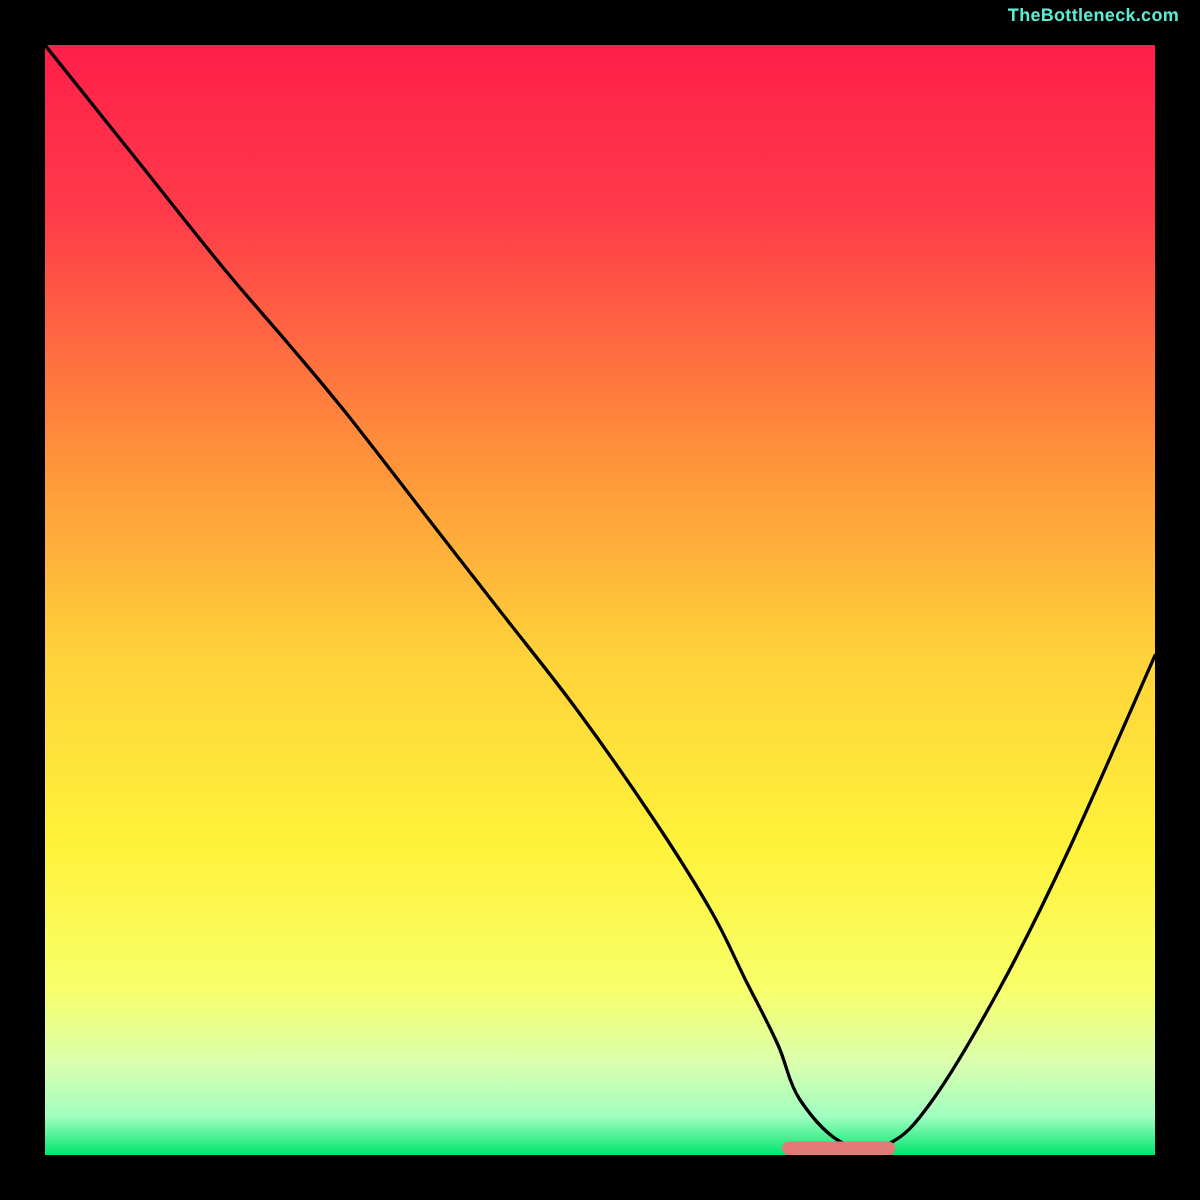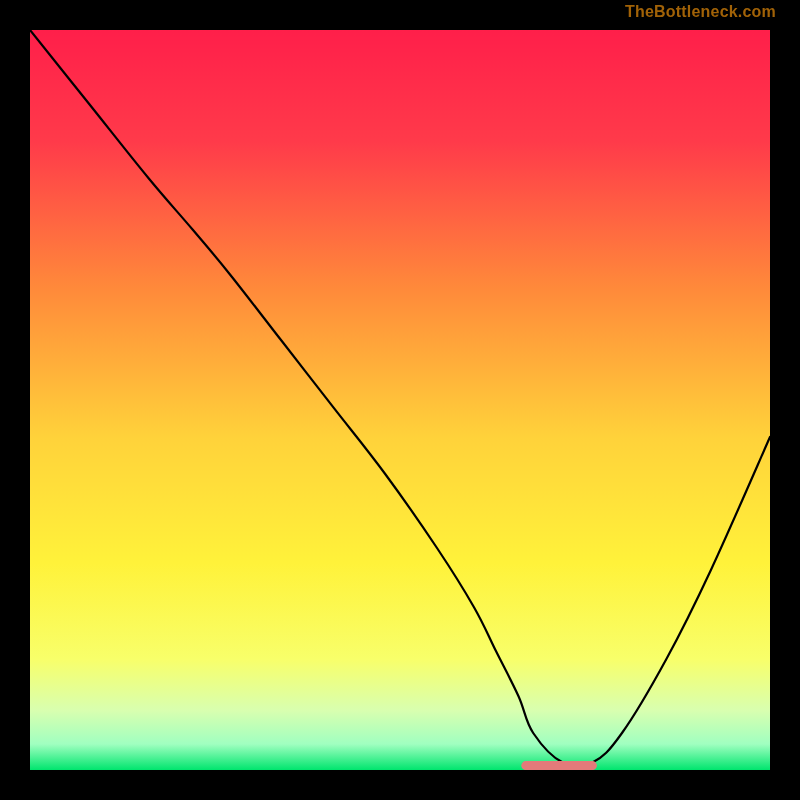--- a/index.html
+++ b/index.html
@@ -6,25 +6,25 @@
     margin: 0;
     padding: 0;
     width: 800px;
     height: 800px;
     background: #000000;
     overflow: hidden;
   }
   .watermark {
     position: absolute;
     top: 3px;
-    right: 24px;
+    right: 14px;
     font-family: Arial, Helvetica, sans-serif;
-    font-size: 16px;
+    font-size: 12px;
     font-weight: bold;
-    color: #a16207;
+    color: #5eead4;
     letter-spacing: 0.2px;
     z-index: 10;
   }
   .plot-area {
     position: absolute;
     left: 30px;
     top: 30px;
     width: 740px;
     height: 740px;
   }

